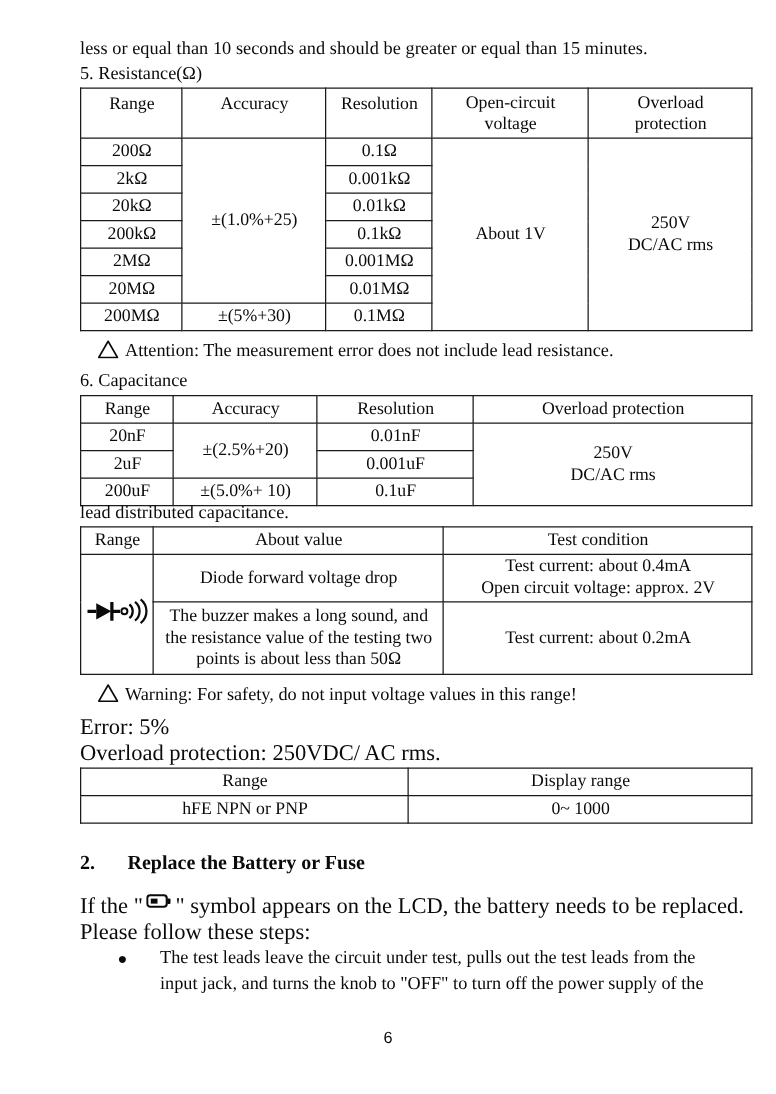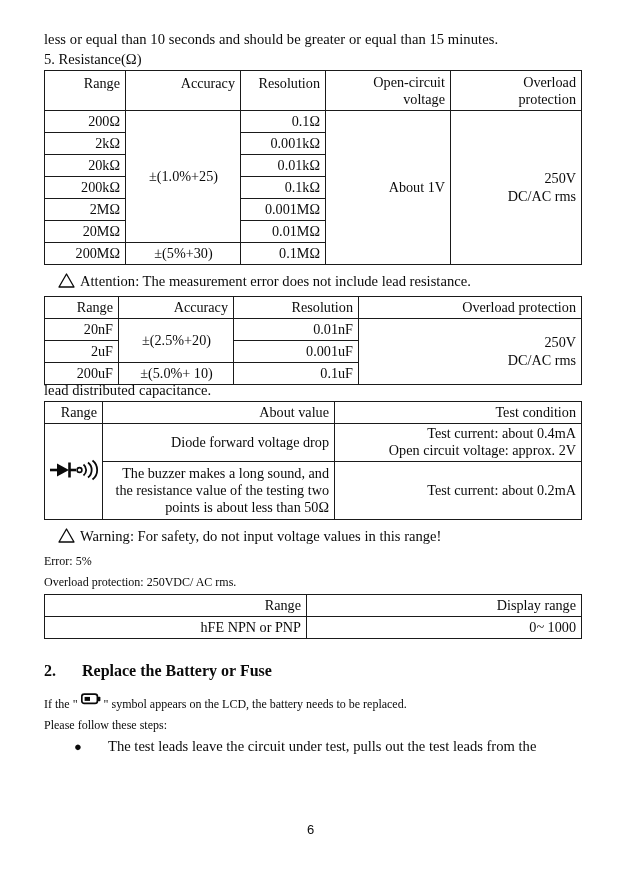--- a/index.html
+++ b/index.html
@@ -17,50 +17,50 @@
   }
   .page {
     position: absolute;
     left: 0; top: 0;
     width: 621px;
     height: 875px;
     padding: 0;
   }
   .content {
     position: absolute;
-    left: 44px;
+    left: 64px;
     top: 30px;
     width: 537px;
   }
   .line {
     font-size: 14.6px;
     line-height: 19px;
     letter-spacing: 0.05px;
     white-space: nowrap;
   }
   .para {
-    font-size: 12px;
+    font-size: 18px;
     line-height: 21px;
   }
   .sec-label {
     font-size: 14.6px;
     line-height: 19px;
     margin-top: 1px;
   }
   table.tbl {
     border-collapse: collapse;
     table-layout: fixed;
     font-size: 14.2px;
     margin: 1px 0 0 0;
     color: #0a0a0a;
   }
   table.tbl td, table.tbl th {
     border: 1px solid #1a1a1a;
     padding: 1px 5px 2px 6px;
-    text-align: right;
+    text-align: center;
     vertical-align: middle;
     font-weight: normal;
     line-height: 18px;
   }
   .row-cell { height: 17px; }
 
   
   #resistance-table { width: 537px; }
   #resistance-table col.c1 { width: 81px; }
   #resistance-table col.c2 { width: 115px; }
@@ -217,20 +217,21 @@
     </table>
 
     <div class="notice">
       <span class="warn-tri">
         <svg width="17" height="15" viewBox="0 0 17 15">
           <path d="M8.5 1 L16 14 L1 14 Z" fill="none" stroke="#0a0a0a" stroke-width="1.3" stroke-linejoin="round"></path>
         </svg>
       </span><span class="notice-body">Attention: The measurement error does not include lead resistance.</span>
     </div>
 
+    <div class="sec-label">6. Capacitance</div>
 
     <table class="tbl" id="capacitance-table">
       <colgroup>
           <col class="c1">
           <col class="c2">
           <col class="c3">
           <col class="c4">
         </colgroup>
       <tbody>
         <tr>
@@ -347,19 +348,20 @@
         </svg>
       </span><span>" symbol appears on the LCD, the battery needs to be replaced.</span>
     </div>
 
     <div class="para">Please follow these steps:</div>
 
     <div class="bullet-row">
       <span class="bullet-dot">●</span>
       <span class="bullet-text">
         <span>The test leads leave the circuit under test, pulls out the test leads from the</span><br>
+        <span>input jack, and turns the knob to "OFF" to turn off the power supply of the</span>
       </span>
     </div>
 
   </div>
 
   <div class="pagenum">6</div>
 </div>
 
 </body></html>

